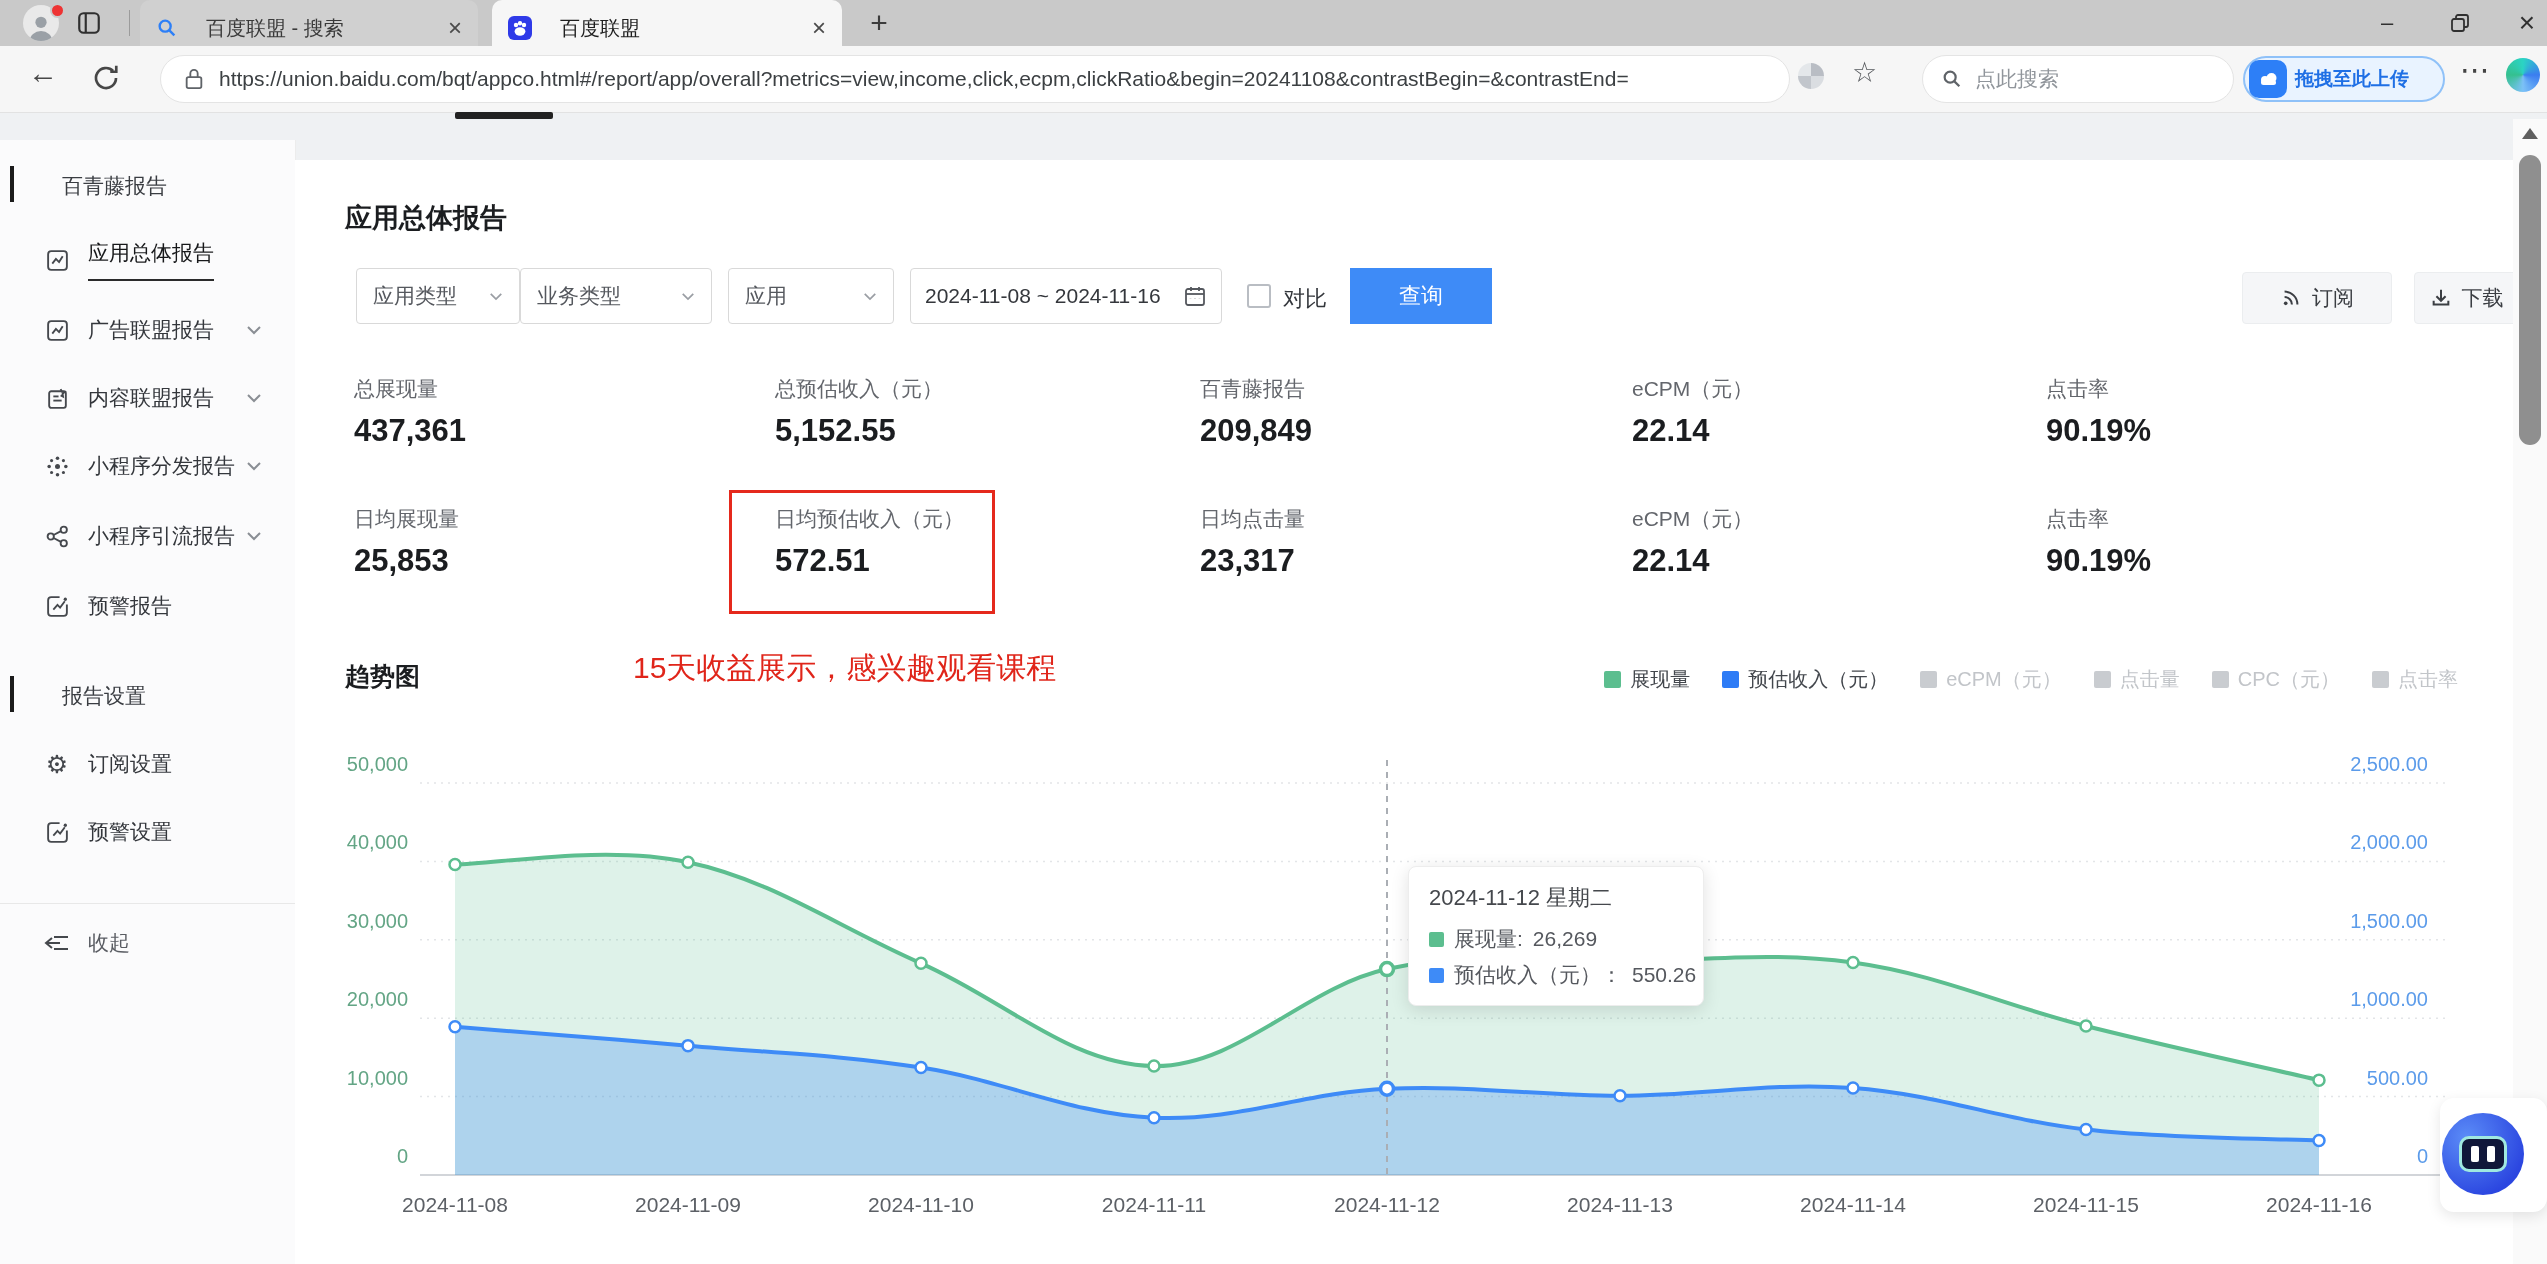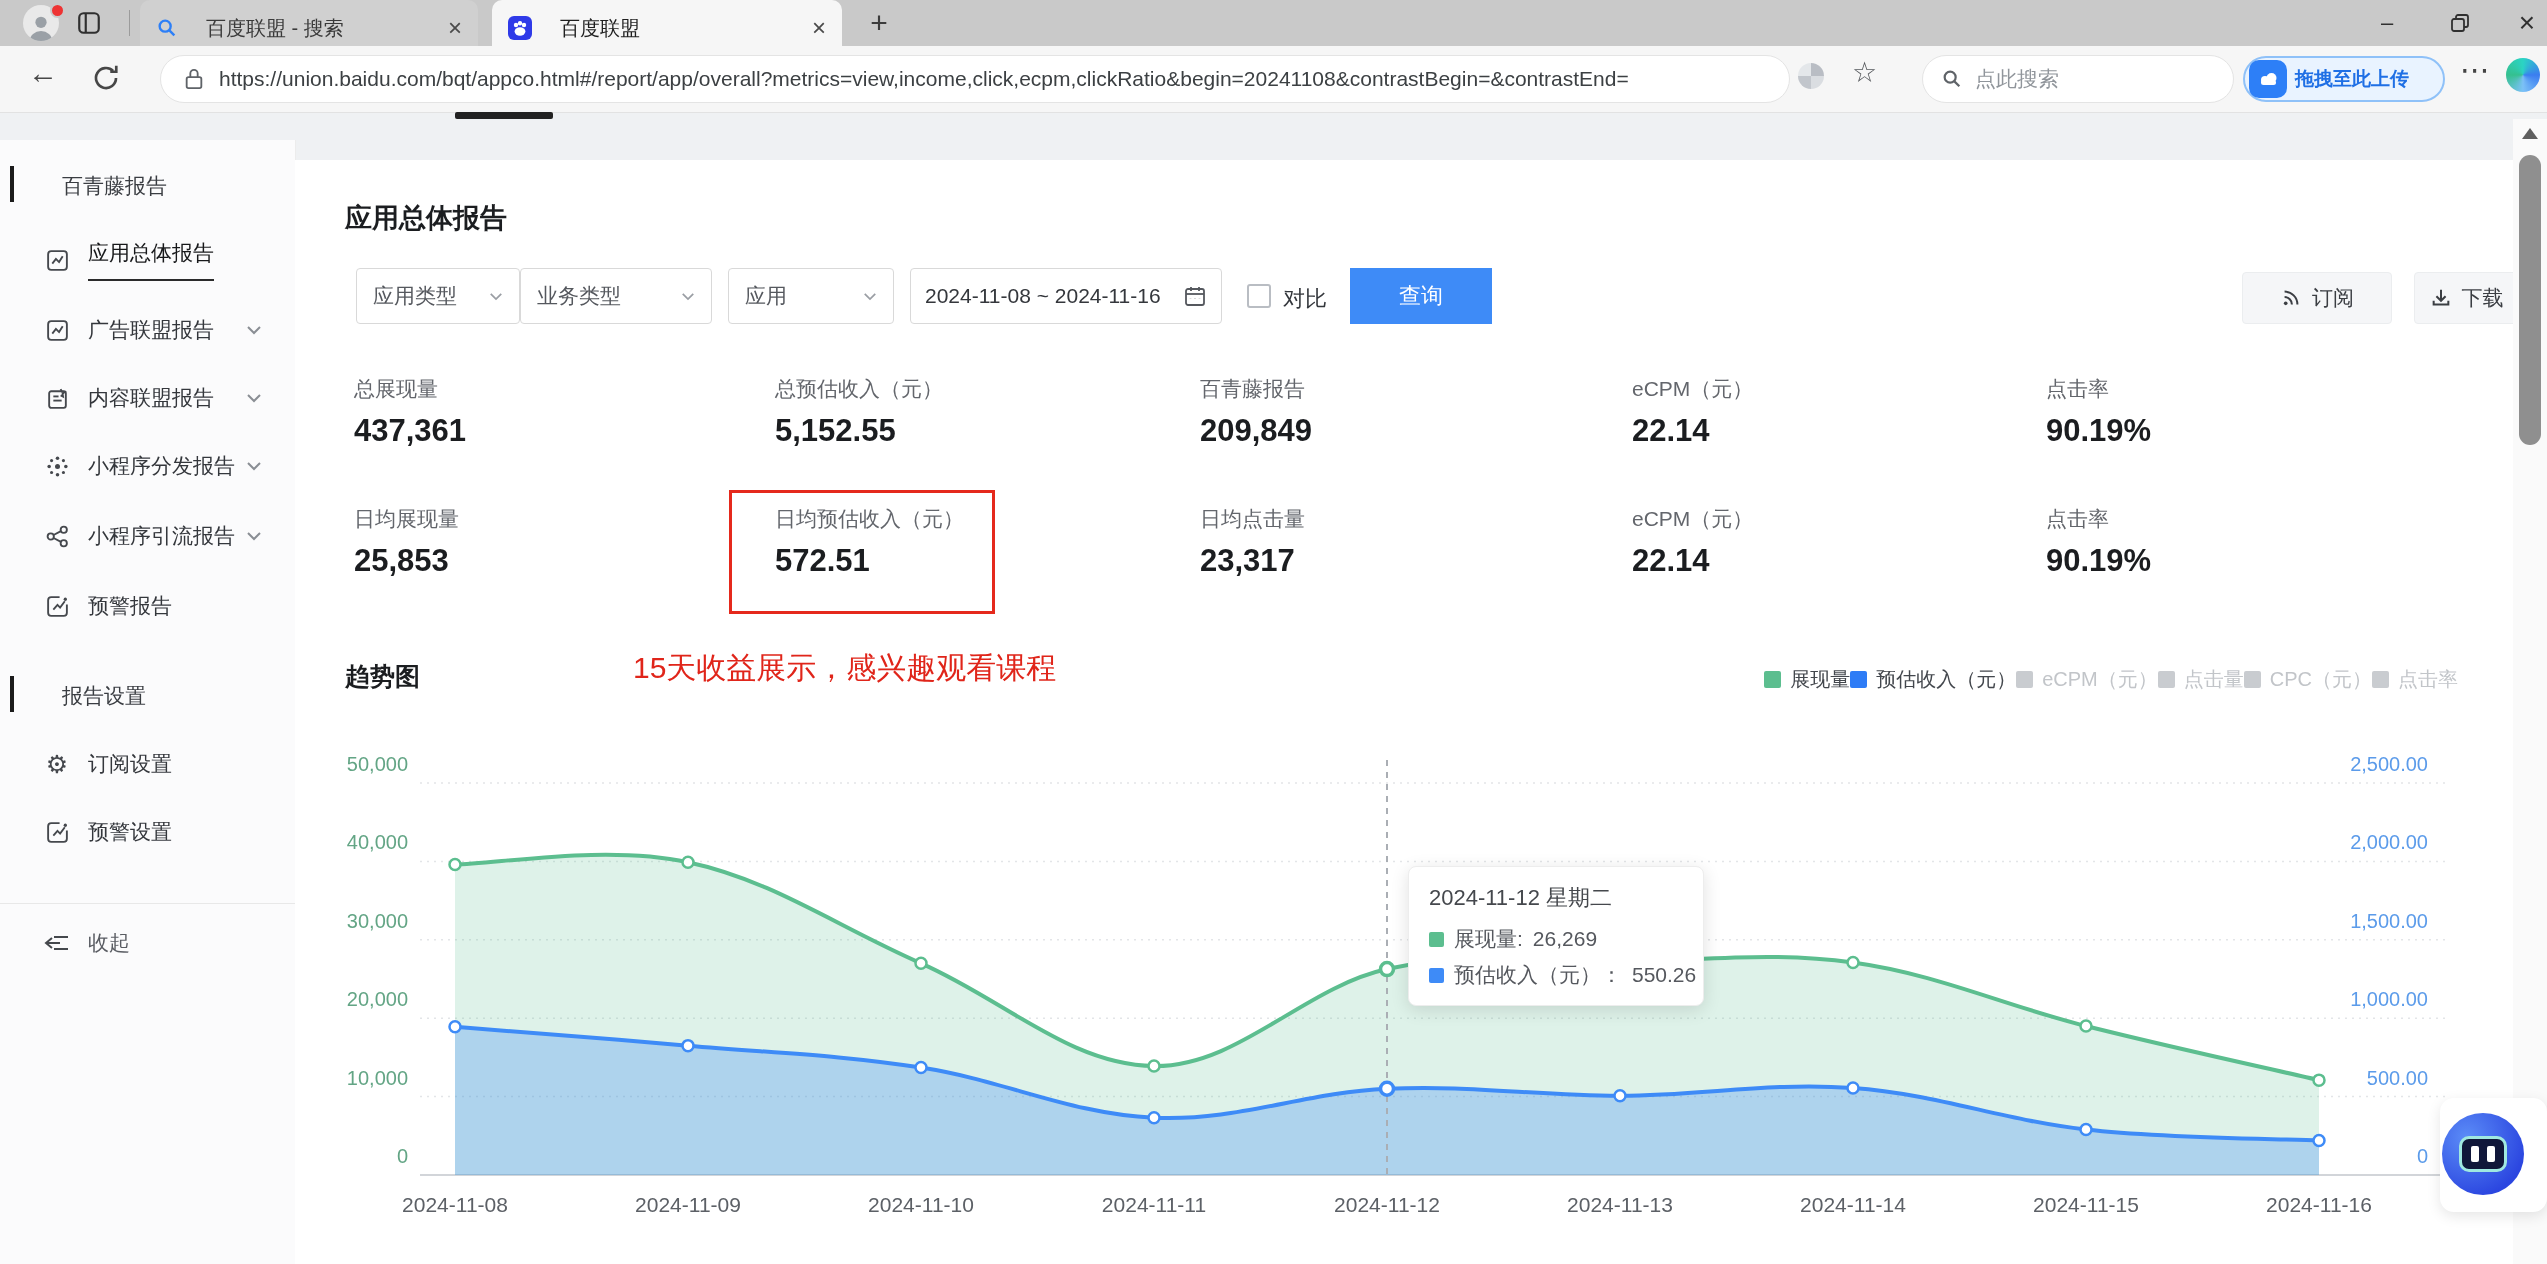--- a/index.html
+++ b/index.html
@@ -77,21 +77,21 @@
   .query-btn{left:1350px;top:268px;width:142px;height:56px;background:#3e8bf7;border-radius:0;
     display:flex;align-items:center;justify-content:center;font-size:22px;color:#fff;}
   .action-btn{top:272px;height:52px;background:#f5f6f8;border:1px solid #ebedef;border-radius:4px;
     display:flex;align-items:center;justify-content:center;gap:10px;font-size:21px;color:#3b3e43;box-sizing:border-box;margin-left:24px;}
   .stat-label{position:absolute;font-size:21px;color:#63666c;white-space:nowrap;}
   .stat-value{position:absolute;font-size:31px;font-weight:bold;color:#1b1d20;white-space:nowrap;}
   .red-box{left:729px;top:490px;width:260px;height:118px;border:3px solid #e5291c;}
   .red-note{left:633px;top:648px;font-size:30px;color:#e0251a;white-space:nowrap;}
   .chart-title{left:345px;top:660px;font-size:25px;font-weight:bold;color:#1b1d20;}
 
-  .legend{top:666px;right:89px;display:flex;align-items:center;}
+  .legend{top:666px;right:89px;display:flex;align-items:center;gap:32px;}
   .lg-item{display:flex;align-items:center;gap:9px;}
   .lg-sq{width:17px;height:17px;border-radius:2px;}
   .lg-txt{font-size:20px;color:#43474d;white-space:nowrap;}
   .lg-item.off .lg-sq{background:#c9ccd0;}
   .lg-item.off .lg-txt{color:#c2c5c9;}
 
   .chart-wrap{left:295px;top:690px;width:2218px;height:556px;}
   .tooltip{left:1408px;top:866px;width:296px;background:#fff;border:1px solid #ededed;border-radius:8px;
     box-shadow:0 4px 18px rgba(0,0,0,.12);padding:16px 20px;box-sizing:border-box;z-index:5;}
   .tt-title{font-size:22px;color:#45484d;margin-bottom:12px;}

